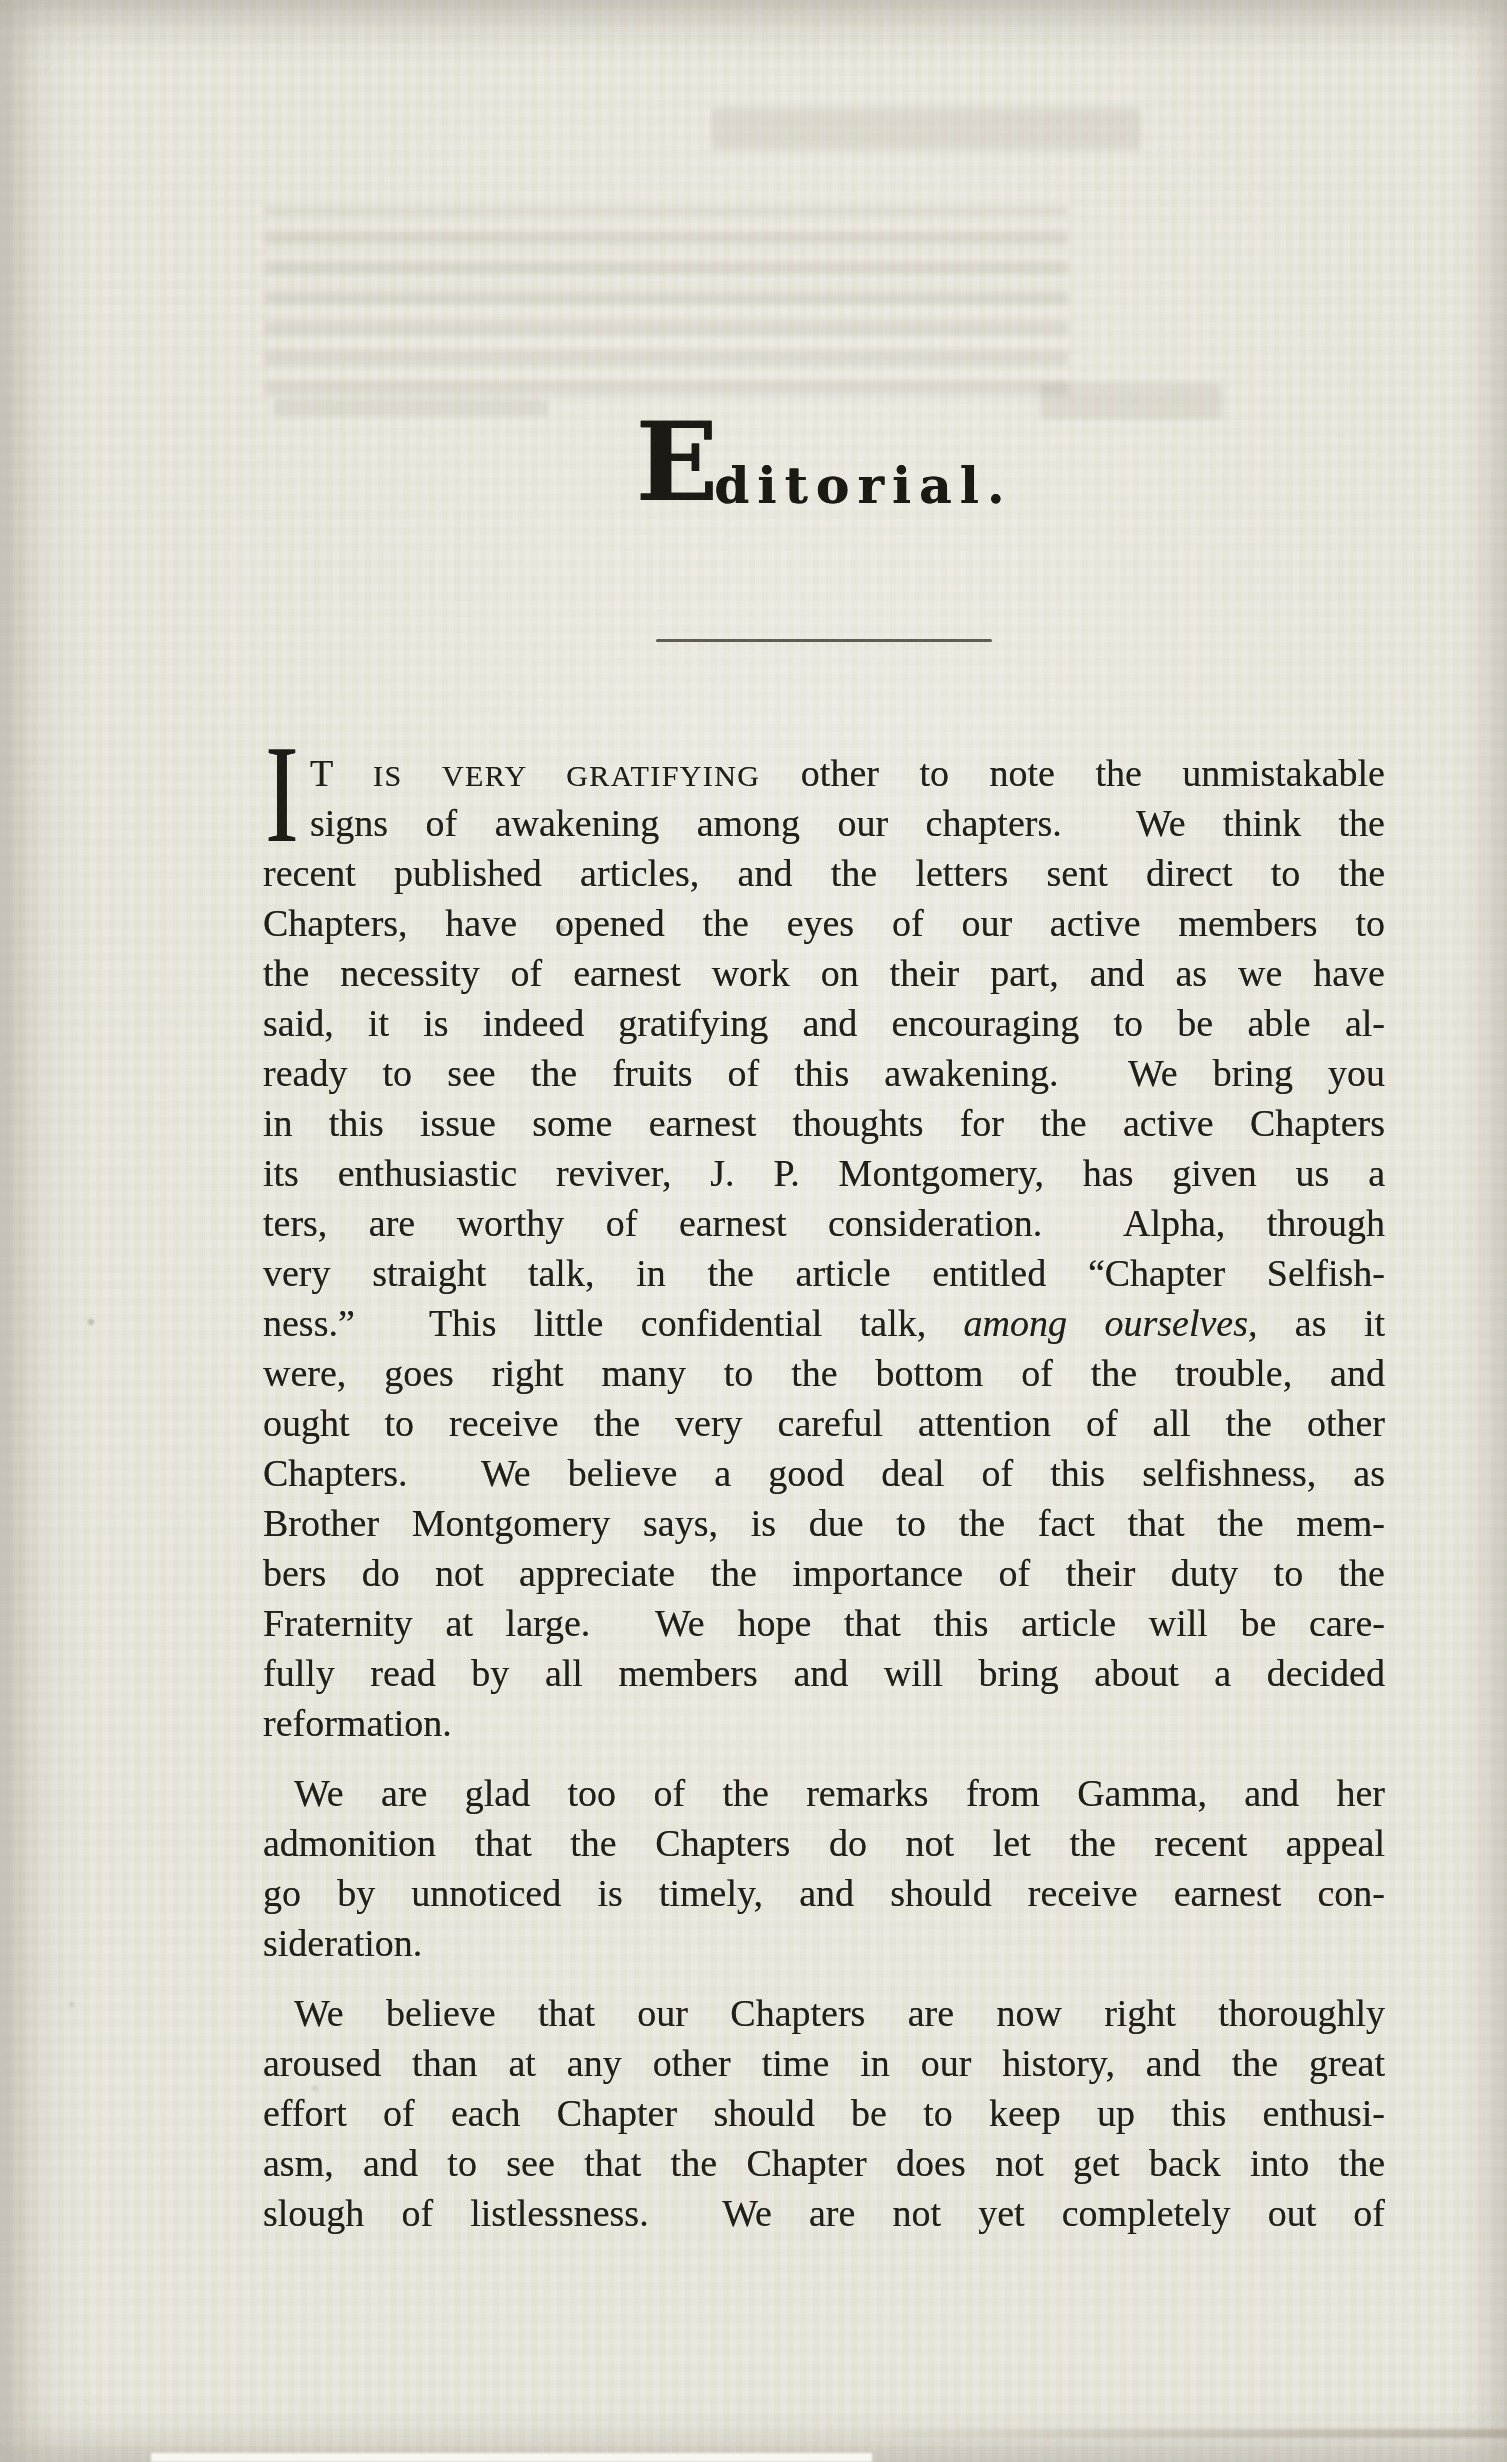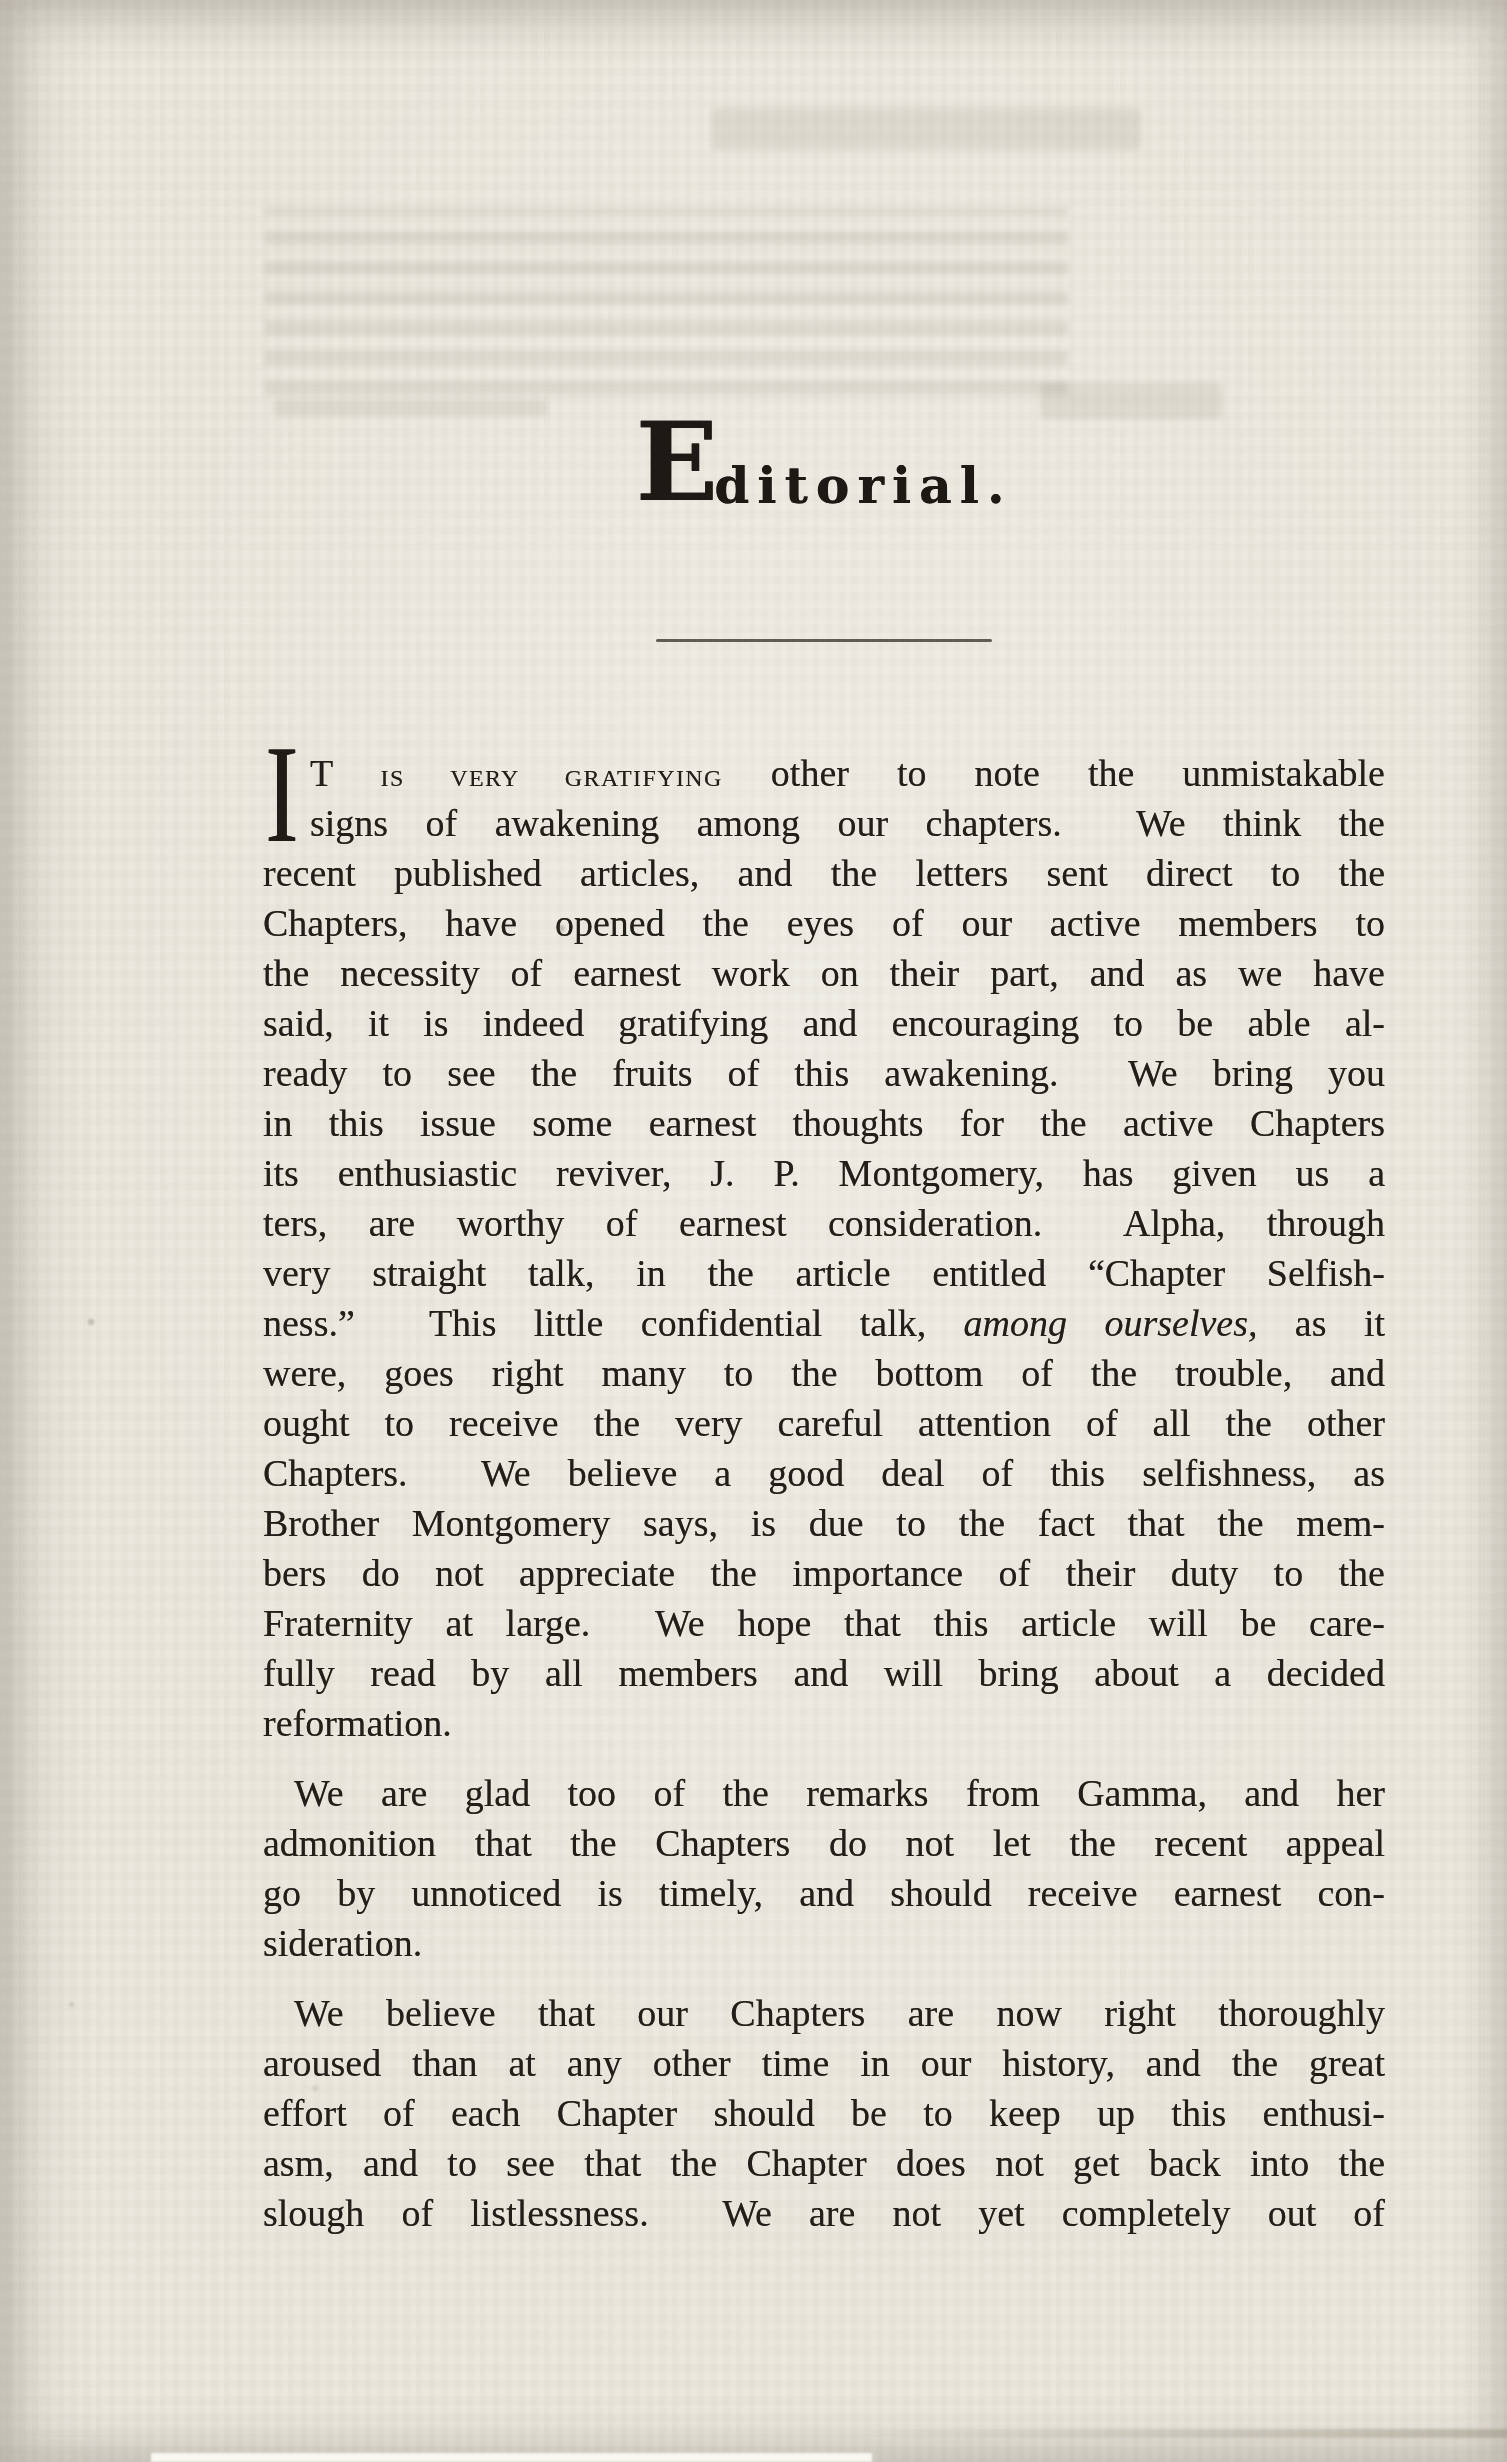--- a/index.html
+++ b/index.html
@@ -91,21 +91,21 @@
   .dropcap {
     position: absolute; top: -6.4px; left: 1.8px;
     font-size: 139px; line-height: 104px;
     transform: scaleX(0.72); transform-origin: left top;
     text-shadow: 0.7px 0 0 currentColor;
     color: #201d18;
   }
 
   .seg-n  { }
   .seg-i  { font-style: italic; }
-  .seg-sc { font-size: 24px; letter-spacing: 1.4px; }
+  .seg-sc { font-size: 30px; letter-spacing: 1.4px; }
 
   
   .edge-band {
     position: absolute; left: 858px; top: 2429px; width: 650px; height: 9px;
     background: linear-gradient(90deg, rgba(138,131,112,0), rgba(138,131,112,0.40));
     filter: blur(1.4px); pointer-events: none;
   }
   .edge-sliver {
     position: absolute; left: 151px; top: 2453px; width: 721px; height: 9px;
     background: #f8f7f2; filter: blur(0.9px); pointer-events: none;

